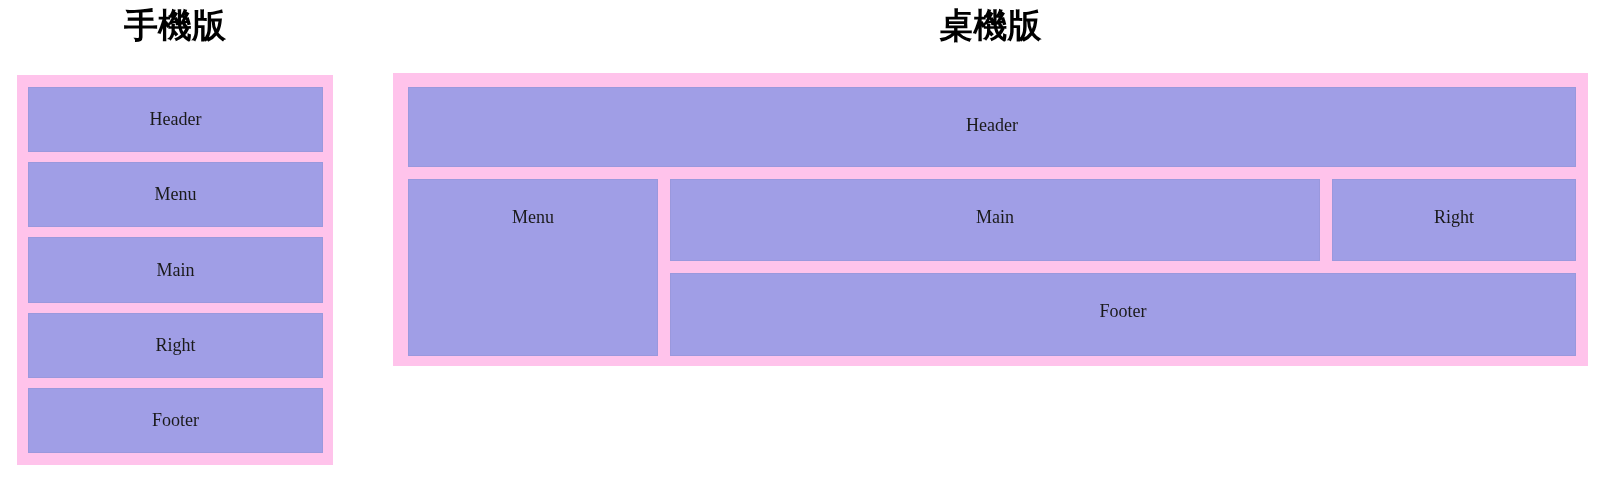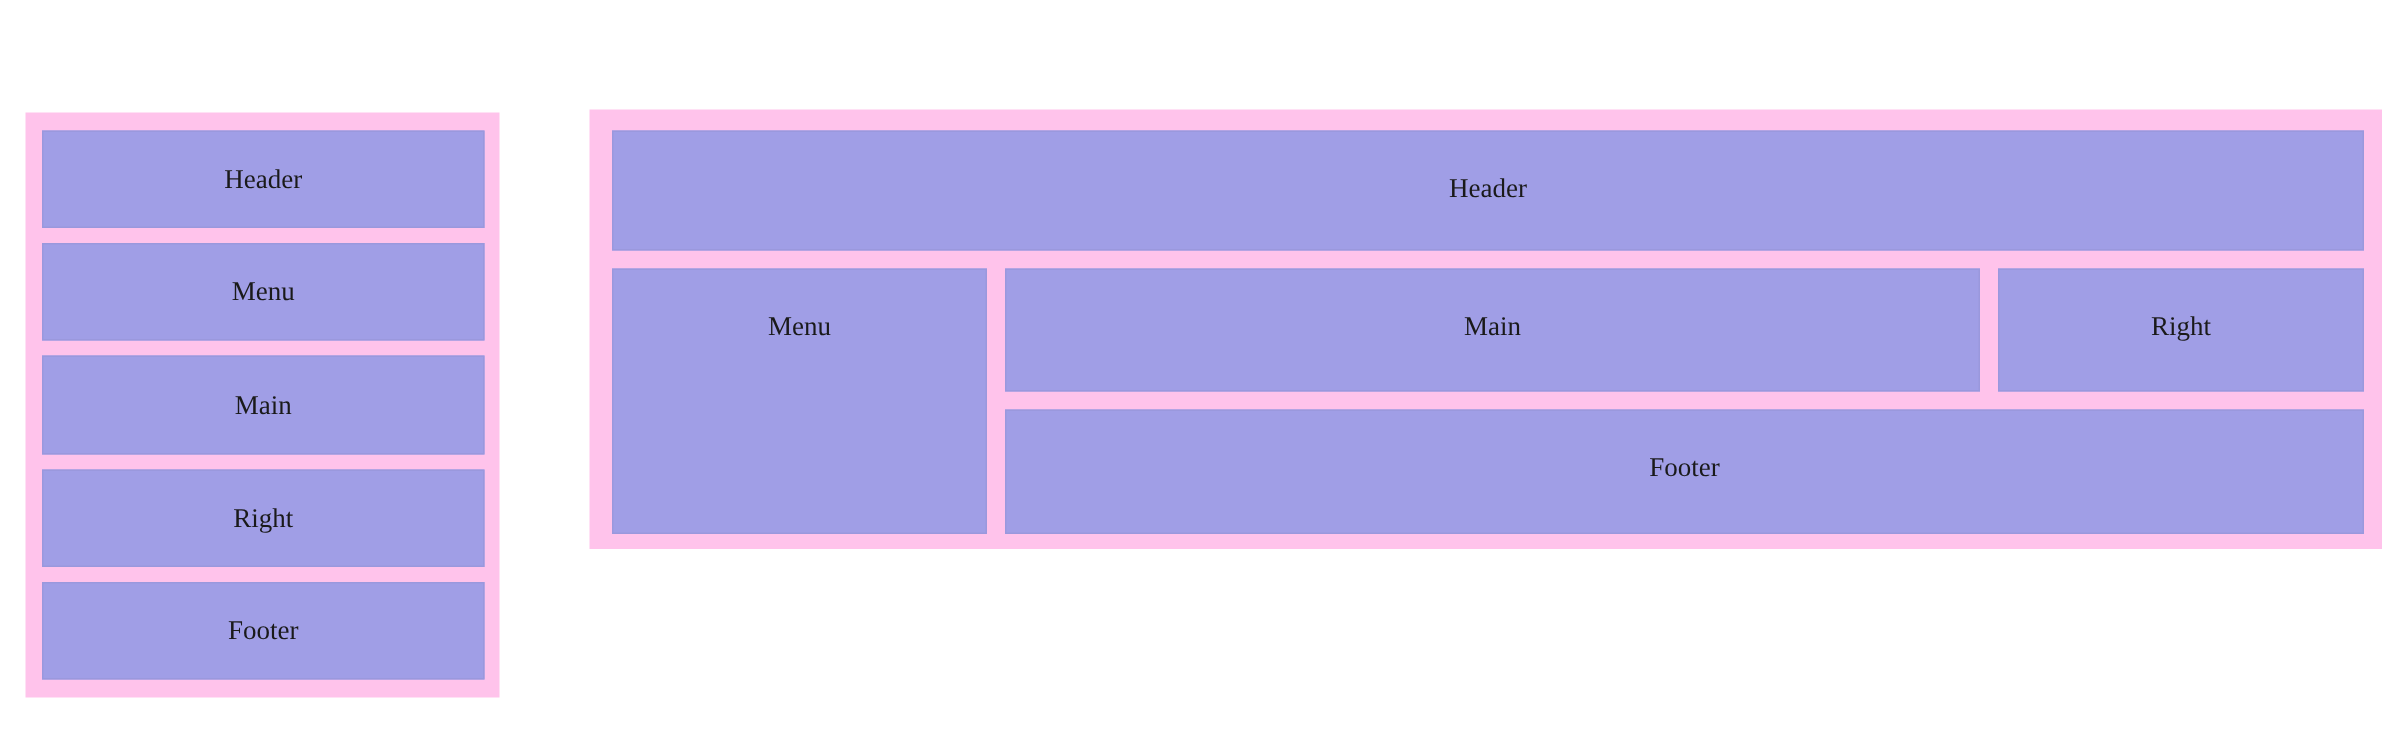--- a/index.html
+++ b/index.html
@@ -80,29 +80,31 @@
   #d-menu   { grid-column: 1;     grid-row: 2 / 4; }
   #d-main   { grid-column: 2;     grid-row: 2; }
   #d-right  { grid-column: 3;     grid-row: 2; }
   #d-footer { grid-column: 2 / 4; grid-row: 3; }
 </style>
 </head>
 <body>
 
 <div class="canvas">
 
+  <h2 class="panel-title" id="mobile-title">手機版</h2>
 
   <div class="layout-container" id="mobile-container">
     <div class="box">Header</div>
     <div class="box">Menu</div>
     <div class="box">Main</div>
     <div class="box">Right</div>
     <div class="box">Footer</div>
   </div>
 
+  <h2 class="panel-title" id="desktop-title">桌機版</h2>
 
   <div class="layout-container" id="desktop-container">
     <div class="box" id="d-header">Header</div>
     <div class="box" id="d-menu">Menu</div>
     <div class="box" id="d-main">Main</div>
     <div class="box" id="d-right">Right</div>
     <div class="box" id="d-footer">Footer</div>
   </div>
 
 </div>

